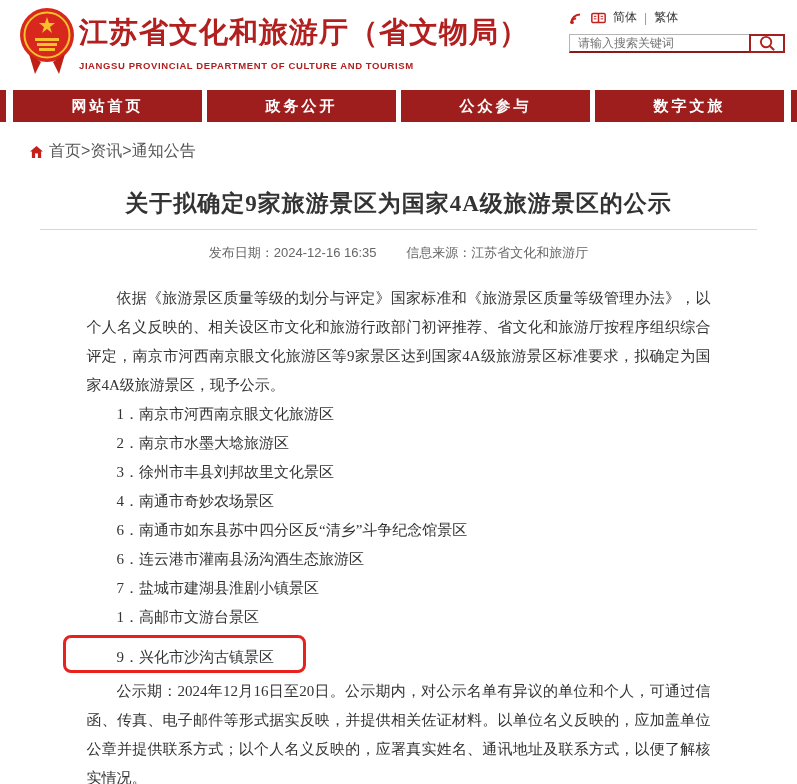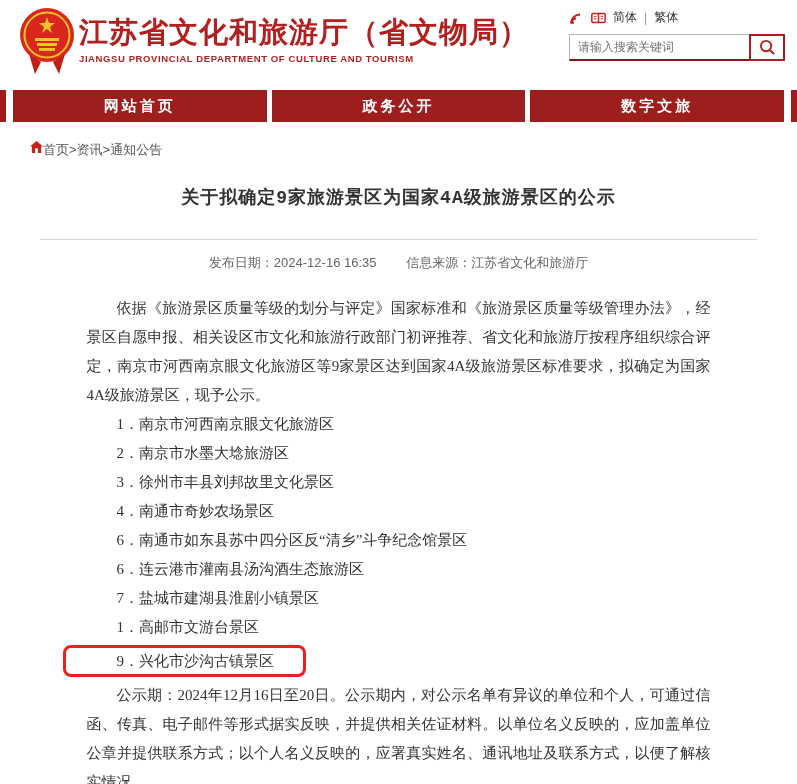--- a/index.html
+++ b/index.html
@@ -12,31 +12,31 @@
 
   
   .site-header { position:relative; height:90px; }
   .logo { position:absolute; left:19px; top:6px; width:56px; height:70px; }
   .title-block { position:absolute; left:79px; top:13px; }
   .site-title {
     font-family:Liberation Serif, serif;
     font-size:29px; font-weight:bold; color:#b21f1f; letter-spacing:1px; white-space:nowrap;
   }
   .site-subtitle {
-    font-size:9.5px; font-weight:bold; color:#b21f1f; letter-spacing:0.6px;
+    margin-top:7px; font-size:9.5px; font-weight:bold; color:#b21f1f; letter-spacing:0.6px;
   }
   .header-right { position:absolute; right:12px; top:9px; width:216px; }
   .lang-row {
     display:flex; justify-content:flex-start; align-items:center; gap:7px;
     font-size:12px; color:#333;
   }
   .lang-row .ic { display:inline-flex; width:15px; height:14px; cursor:pointer; }
   .lang-link { cursor:pointer; }
   .lang-sep { color:#999; }
-  .search-box { margin-top:8px; display:flex; height:27px; }
+  .search-box { margin-top:8px; display:flex; height:19px; }
   .search-input {
     flex:1; border:1px solid #b5b5b5; border-right:none; border-bottom:2px solid #8a1a1a;
     padding:0 8px; font-size:12px; color:#555; outline:none;
     font-family:"Liberation Sans","DejaVu Sans",sans-serif;
   }
   .search-btn {
     width:36px; background:#fff; border:2px solid #a32020; cursor:pointer;
     display:flex; align-items:center; justify-content:center; padding:0;
   }
 
@@ -44,49 +44,49 @@
   .nav { display:flex; height:32px; }
   .nav-strip { width:6px; background:#9e1d1d; }
   .nav-main { flex:1; display:flex; gap:5px; margin:0 7px; }
   .nav-tab {
     flex:1; background:#9e1d1d; color:#fff; font-size:15px; font-weight:bold;
     display:flex; align-items:center; justify-content:center; letter-spacing:3px; cursor:pointer;
   }
 
   
   .breadcrumb {
-    margin:19px 0 0 30px; display:flex; 
-    font-size:13px; color:#555; cursor:pointer;
+    margin:19px 0 0 30px; display:flex; align-items:center; gap:6px;
+    font-size:16px; color:#555; cursor:pointer;
   }
   .breadcrumb .ic { display:inline-flex; width:13px; height:12px; }
 
   
   .article { width:717px; margin:26px auto 0; }
   .doc-title {
-    font-family:Liberation Mono, monospace;
-    text-align:center; font-size:18px; font-weight:bold; color:#333;
-    letter-spacing:1px; margin-bottom:30px;
+    font-family:Liberation Serif, serif;
+    text-align:center; font-size:23px; font-weight:bold; color:#333;
+    letter-spacing:1px; margin-bottom:10px;
   }
   .divider { border-top:1px solid #d8d8d8; }
   .meta { text-align:center; font-size:13px; color:#666; margin-top:14px; }
   .meta span { margin:0 13px; }
 
   .doc {
     width:624px; margin:0 auto;
     font-family:"Liberation Serif","DejaVu Serif",serif;
     font-size:15px; line-height:29px; color:#333; text-align:justify;
   }
   .para1 { margin-top:22px; text-indent:2em; }
   .scenic-list { }
   .list-item { padding-left:30px; line-height:29px; }
   .list-item.boxed { padding-left:0; margin:3px 0 4px; }
   .highlight-box {
     display:inline-block; margin-left:-24px;
     border:3px solid #e8201e; border-radius:8px;
-    padding:2px 29px 2px 51px; line-height:22px;
+    padding:8px 29px 2px 51px; line-height:22px;
   }
   .para2 { margin-top:4px; text-indent:2em; }
 </style>
 </head>
 <body>
 
 <div class="page">
 
   <header class="site-header">
     <div class="logo">
@@ -140,20 +140,21 @@
         </button>
       </div>
     </div>
   </header>
 
   <nav class="nav">
     <div class="nav-strip"></div>
     <div class="nav-main">
       <div class="nav-tab">网站首页</div>
       <div class="nav-tab">政务公开</div>
+      <div class="nav-tab">公众参与</div>
       <div class="nav-tab">数字文旅</div>
     </div>
     <div class="nav-strip"></div>
   </nav>
 
   <div class="breadcrumb">
     <span class="ic">
       <svg viewBox="0 0 14 13" width="13" height="12">
         <path d="M7 0 L14 6 L12 6 L12 13 L2 13 L2 6 L0 6 Z" fill="#c3211c"></path>
         <rect x="5.5" y="8" width="3" height="5" fill="#fff"></rect>
@@ -164,21 +165,21 @@
 
   <main class="article">
     <h1 class="doc-title">关于拟确定9家旅游景区为国家4A级旅游景区的公示</h1>
     <div class="divider"></div>
     <div class="meta">
       <span>发布日期：2024-12-16  16:35</span>
       <span>信息来源：江苏省文化和旅游厅</span>
     </div>
 
     <div class="doc">
-      <p class="para1">依据《旅游景区质量等级的划分与评定》国家标准和《旅游景区质量等级管理办法》，经景区自愿申报、相关设区市文化和旅游行政部门初评推荐、省文化和旅游厅按程序组织综合评定，南京市河西南京眼文化旅游区等9家景区达到国家4A级旅游景区标准要求，拟确定为国家4A级旅游景区，现予公示。</p>
+      <p class="para1">依据《旅游景区质量等级的划分与评定》国家标准和《旅游景区质量等级管理办法》，以个人名义反映的、相关设区市文化和旅游行政部门初评推荐、省文化和旅游厅按程序组织综合评定，南京市河西南京眼文化旅游区等9家景区达到国家4A级旅游景区标准要求，拟确定为国家4A级旅游景区，现予公示。</p>
 
       <div class="scenic-list">
         <div class="list-item">1．南京市河西南京眼文化旅游区</div>
         <div class="list-item">2．南京市水墨大埝旅游区</div>
         <div class="list-item">3．徐州市丰县刘邦故里文化景区</div>
         <div class="list-item">4．南通市奇妙农场景区</div>
         <div class="list-item">6．南通市如东县苏中四分区反“清乡”斗争纪念馆景区</div>
         <div class="list-item">6．连云港市灌南县汤沟酒生态旅游区</div>
         <div class="list-item">7．盐城市建湖县淮剧小镇景区</div>
         <div class="list-item">1．高邮市文游台景区</div>

